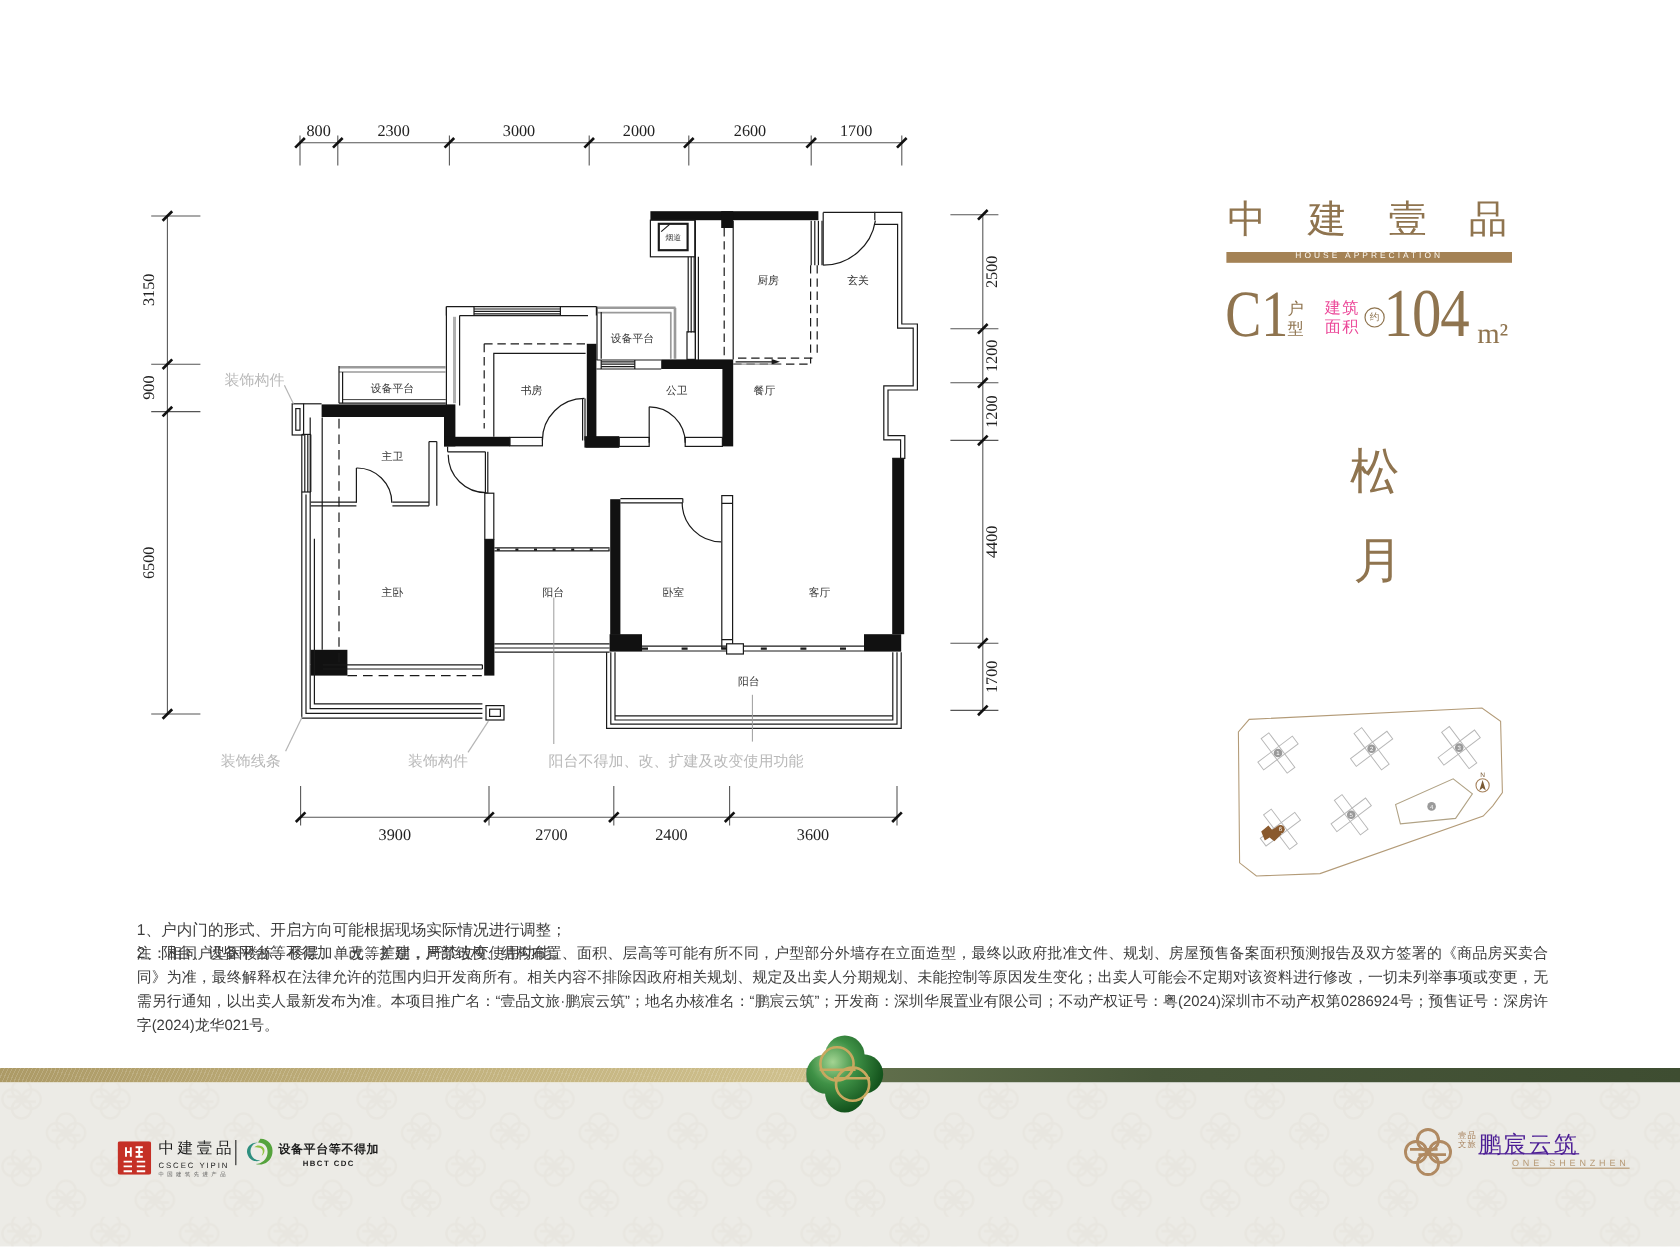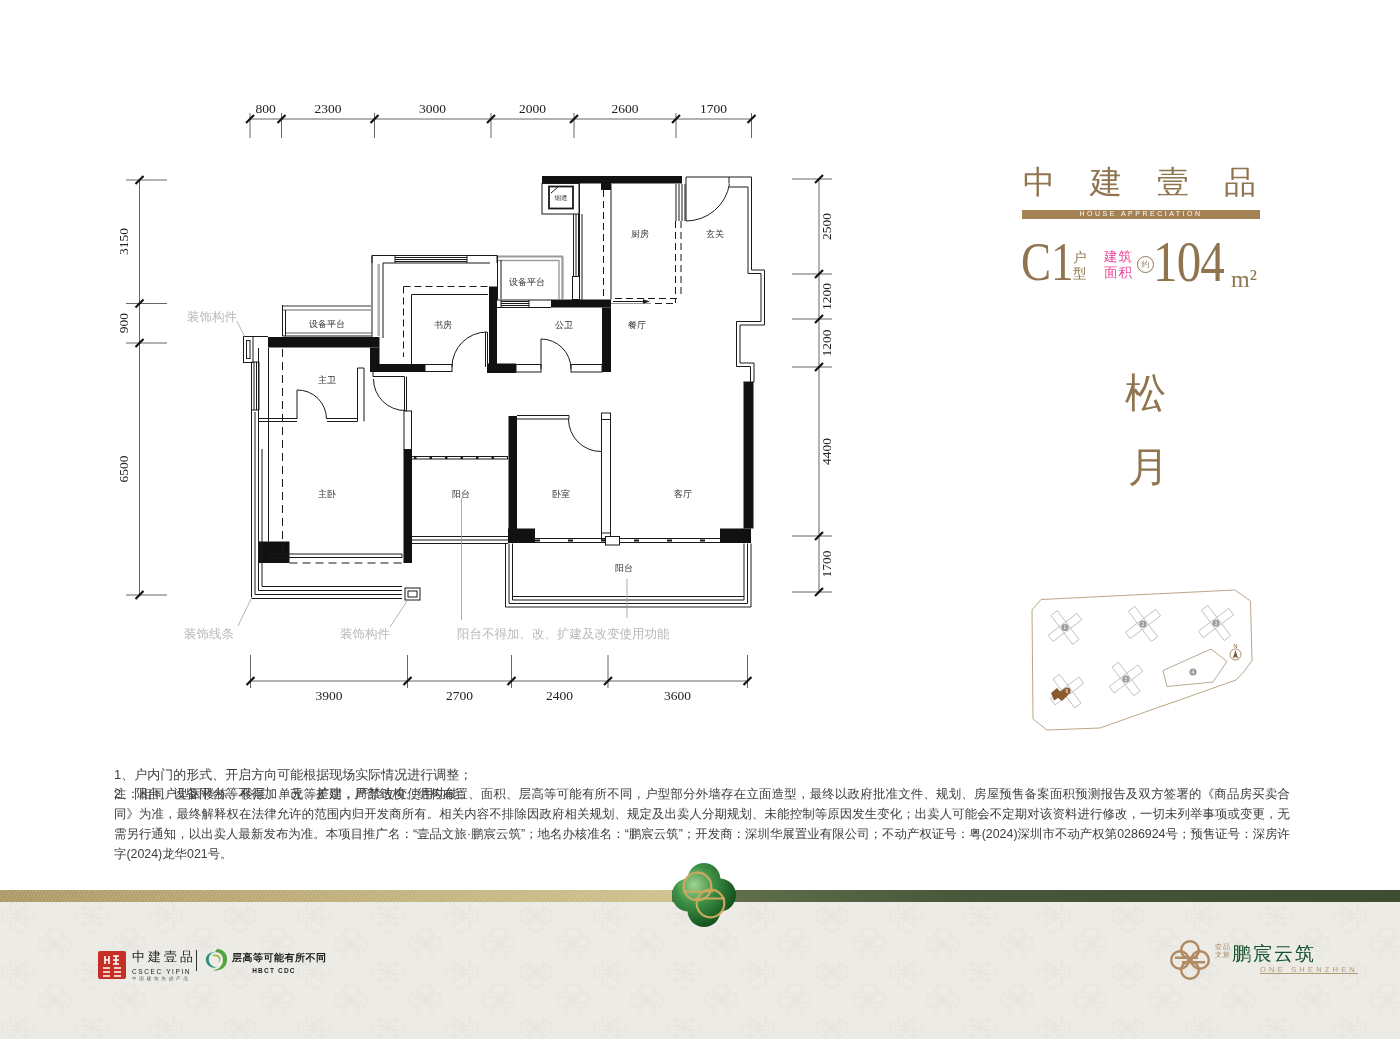--- a/index.html
+++ b/index.html
@@ -465,31 +465,31 @@
 
 <div class="abs" style="left:196px;top:950px;width:1px;height:21px;background:#333;"></div>
 
 <svg class="abs" style="left:204px;top:947px" width="25" height="26" viewBox="0 0 25 26">
 <path d="M13,2 C20,2 24,8 23,14 C22,21 15,25 9,23 C14,23 19,19 19,13 C19,8 16,5 11,5 Z" fill="#55a33c"></path>
 <path d="M11,5 C6,6 4,10 5,14 C6,18 9,20 13,20 C8,22 3,19 2,14 C1,9 5,5 11,5 Z" fill="#2e8f7f"></path>
 <path d="M8,9 C10,7 14,7 16,10 C17,12 16,15 14,16 C16,13 15,10 12,9.5 C10,9 9,9 8,9 Z" fill="#8fc341"></path>
 </svg>
 
 <div class="abs" style="left:232px;top:951px;width:110px;color:#1c1c1c;">
-<div style="font-size:10px;font-weight:bold;letter-spacing:0.5px;white-space:nowrap;">层高等可能有所不同</div>
+<div style="font-size:10px;font-weight:bold;letter-spacing:0.5px;white-space:nowrap;">设备平台等不得加</div>
 <div style="font-size:6.5px;font-weight:bold;letter-spacing:1.2px;margin-top:2px;text-align:center;width:84px;">HBCT CDC</div>
 </div>
 
 <svg class="abs" style="left:1169px;top:939px" width="42" height="42" viewBox="-21 -21 42 42">
 <g fill="none" stroke="#b08a62" stroke-width="2.4">
 <circle cx="0" cy="-10" r="8.8"></circle>
       <circle cx="10" cy="0" r="8.8"></circle>
       <circle cx="0" cy="10" r="8.8"></circle>
       <circle cx="-10" cy="0" r="8.8"></circle>
 <path d="M-15,-2.2 H8 M-8,2.2 H15"></path>
 </g>
 </svg>
 
 <div class="abs" style="left:1215px;top:942.5px;font-size:7px;line-height:8.5px;color:#a6805a;letter-spacing:1px;">壹品<br>文旅</div>
 
-<div class="abs serif" style="left:1232px;top:941px;font-size:19px;color:#14532d;letter-spacing:2px;white-space:nowrap;">鹏宸云筑</div>
+<div class="abs serif" style="left:1232px;top:941px;font-size:19px;color:#4c1d95;letter-spacing:2px;white-space:nowrap;text-decoration:underline;">鹏宸云筑</div>
 
 <div class="abs" style="left:1260px;top:965px;font-size:7.5px;color:#b79b77;letter-spacing:3.2px;white-space:nowrap;text-decoration:underline;">ONE&nbsp;SHENZHEN</div>
 
 </body></html>

